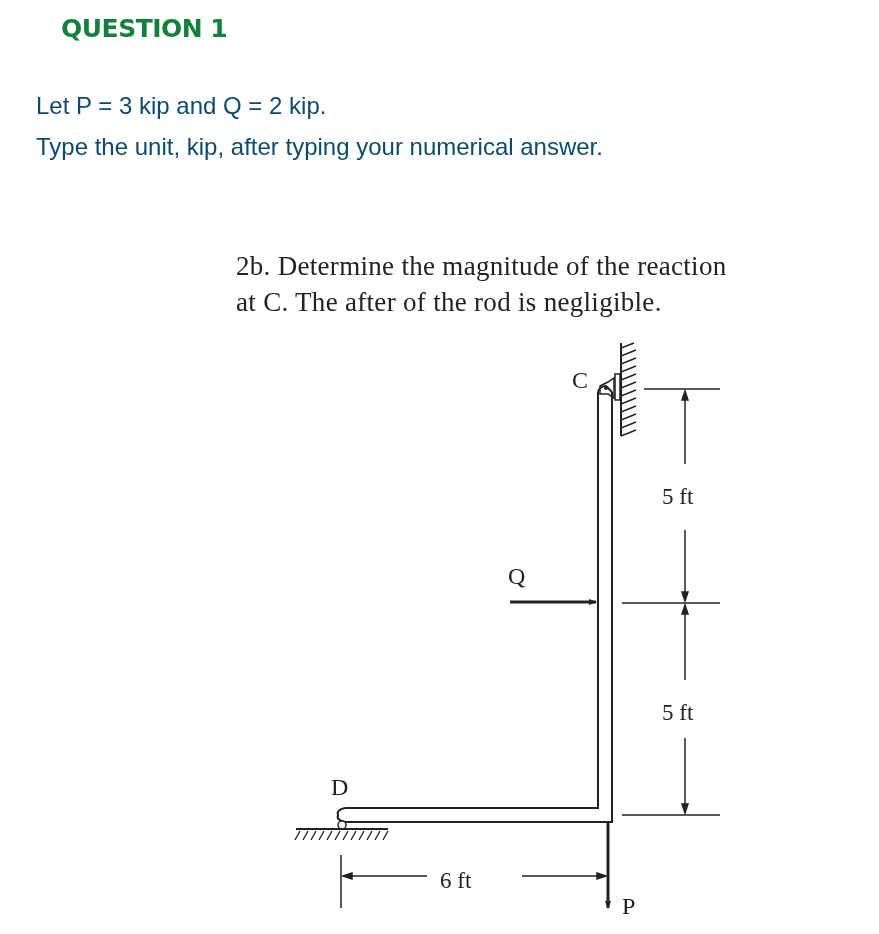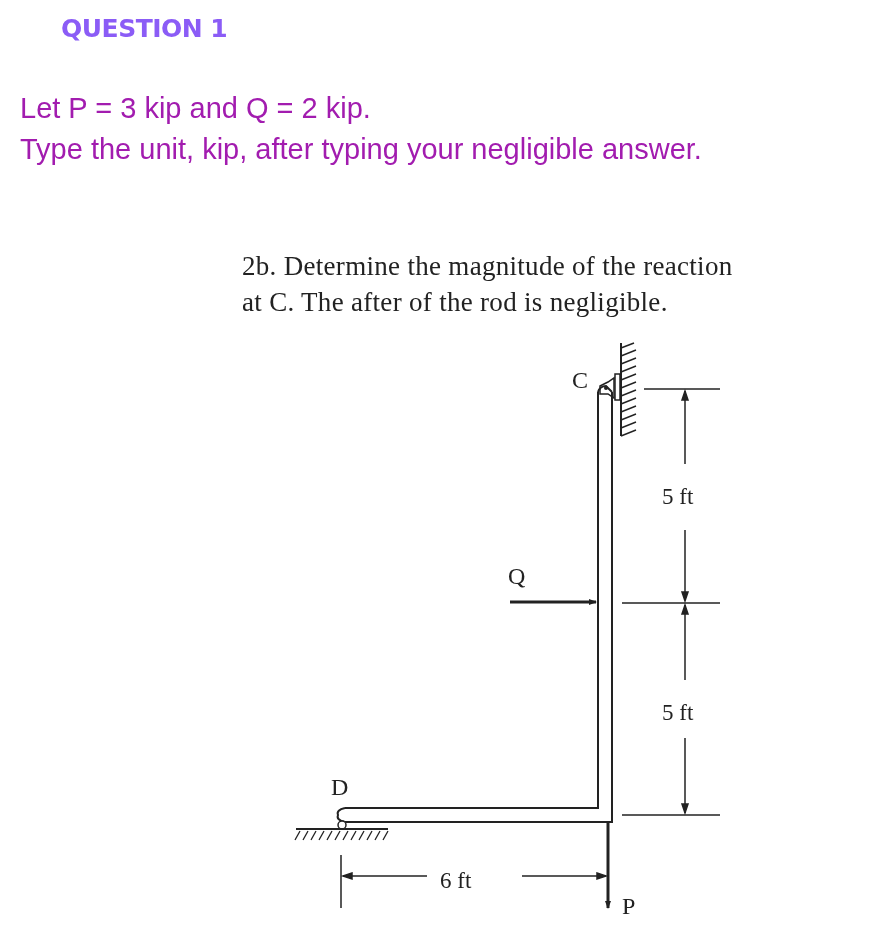--- a/index.html
+++ b/index.html
@@ -1,43 +1,43 @@
 <!DOCTYPE html>
 <html><head>
 <meta charset="utf-8">
 <style>
   html, body { margin: 0; padding: 0; background: #ffffff; }
   body { width: 879px; height: 934px; position: relative; overflow: hidden; }
   .q-title {
     position: absolute; left: 61px; top: 14px;
     font-family: "DejaVu Sans", sans-serif; font-weight: bold;
-    font-size: 25px; color: #8b5cf6; letter-spacing: -0.5px;
+    font-size: 25px; color: #15803d; letter-spacing: -0.5px;
   }
   .prompt {
-    position: absolute; left: 20px;
-    font-family: "Liberation Sans", sans-serif; font-size: 29px; color: #a21caf;
+    position: absolute; left: 36px;
+    font-family: "Liberation Sans", sans-serif; font-size: 24px; color: #0c4a6e;
   }
   .p1 { top: 92px; }
   .p2 { top: 133px; }
   .problem {
-    position: absolute; left: 242px;
+    position: absolute; left: 236px;
     font-family: "Liberation Serif", serif; font-size: 27px; color: #222222;
     letter-spacing: 0.3px;
   }
   .l1 { top: 251px; }
   .l2 { top: 287px; }
   svg.fig { position: absolute; left: 0; top: 0; }
   .lbl { font-family: "Liberation Serif", serif; fill: #222; }
 </style>
 </head>
 <body>
 
 <div class="q-title">QUESTION 1</div>
 <div class="prompt p1">Let P = 3 kip and Q = 2 kip.</div>
-<div class="prompt p2">Type the unit, kip, after typing your negligible answer.</div>
+<div class="prompt p2">Type the unit, kip, after typing your numerical answer.</div>
 
 <div class="problem l1">2b. Determine the magnitude of the reaction</div>
 <div class="problem l2">at C.  The after of the rod is negligible.</div>
 
 <svg class="fig" width="879" height="934" viewBox="0 0 879 934">
   <defs>
     <marker id="arrowEnd" markerWidth="8" markerHeight="8" refX="7" refY="4" orient="auto" markerUnits="userSpaceOnUse">
       <path d="M0,1 L8,4 L0,7 Z" fill="#222"></path>
     </marker>
     <marker id="tick" markerWidth="6" markerHeight="8" refX="3" refY="7" orient="auto" markerUnits="userSpaceOnUse">

